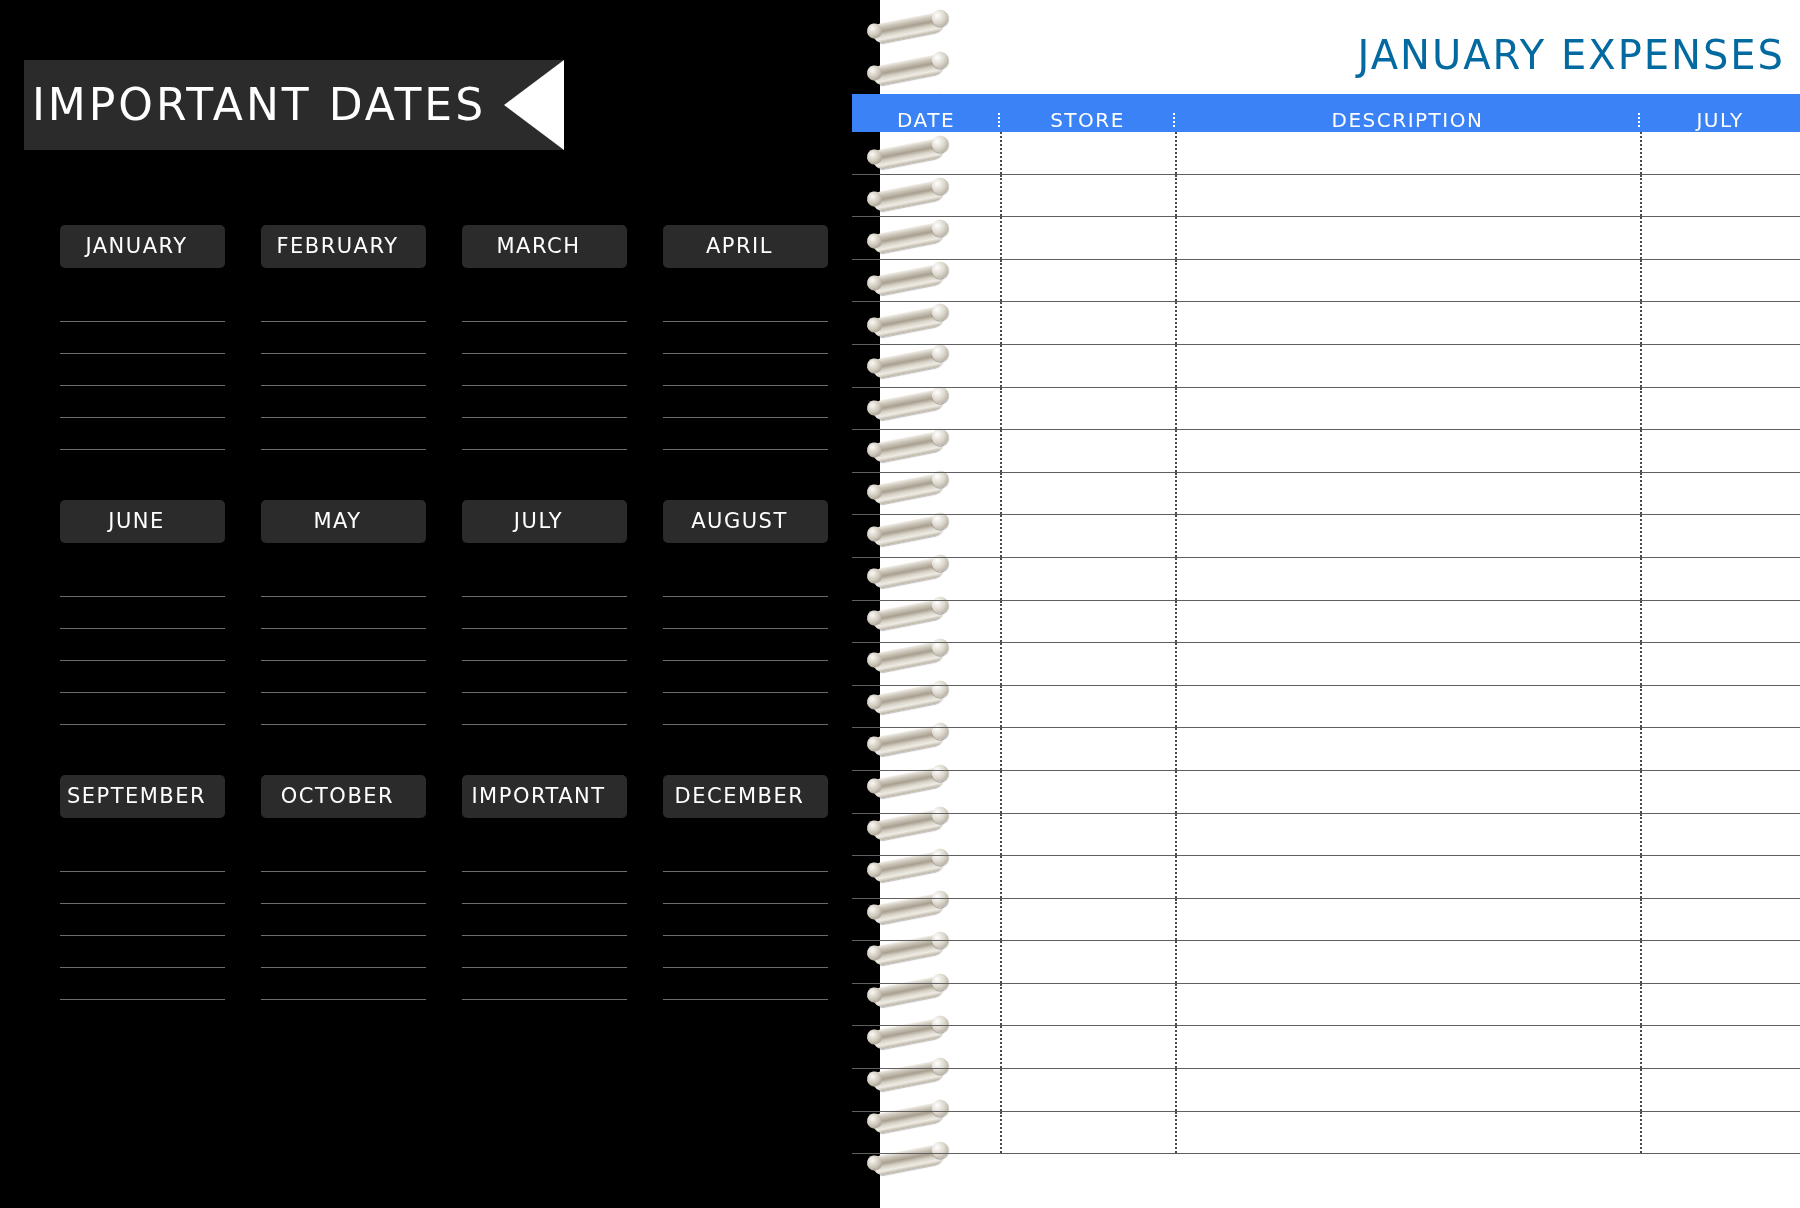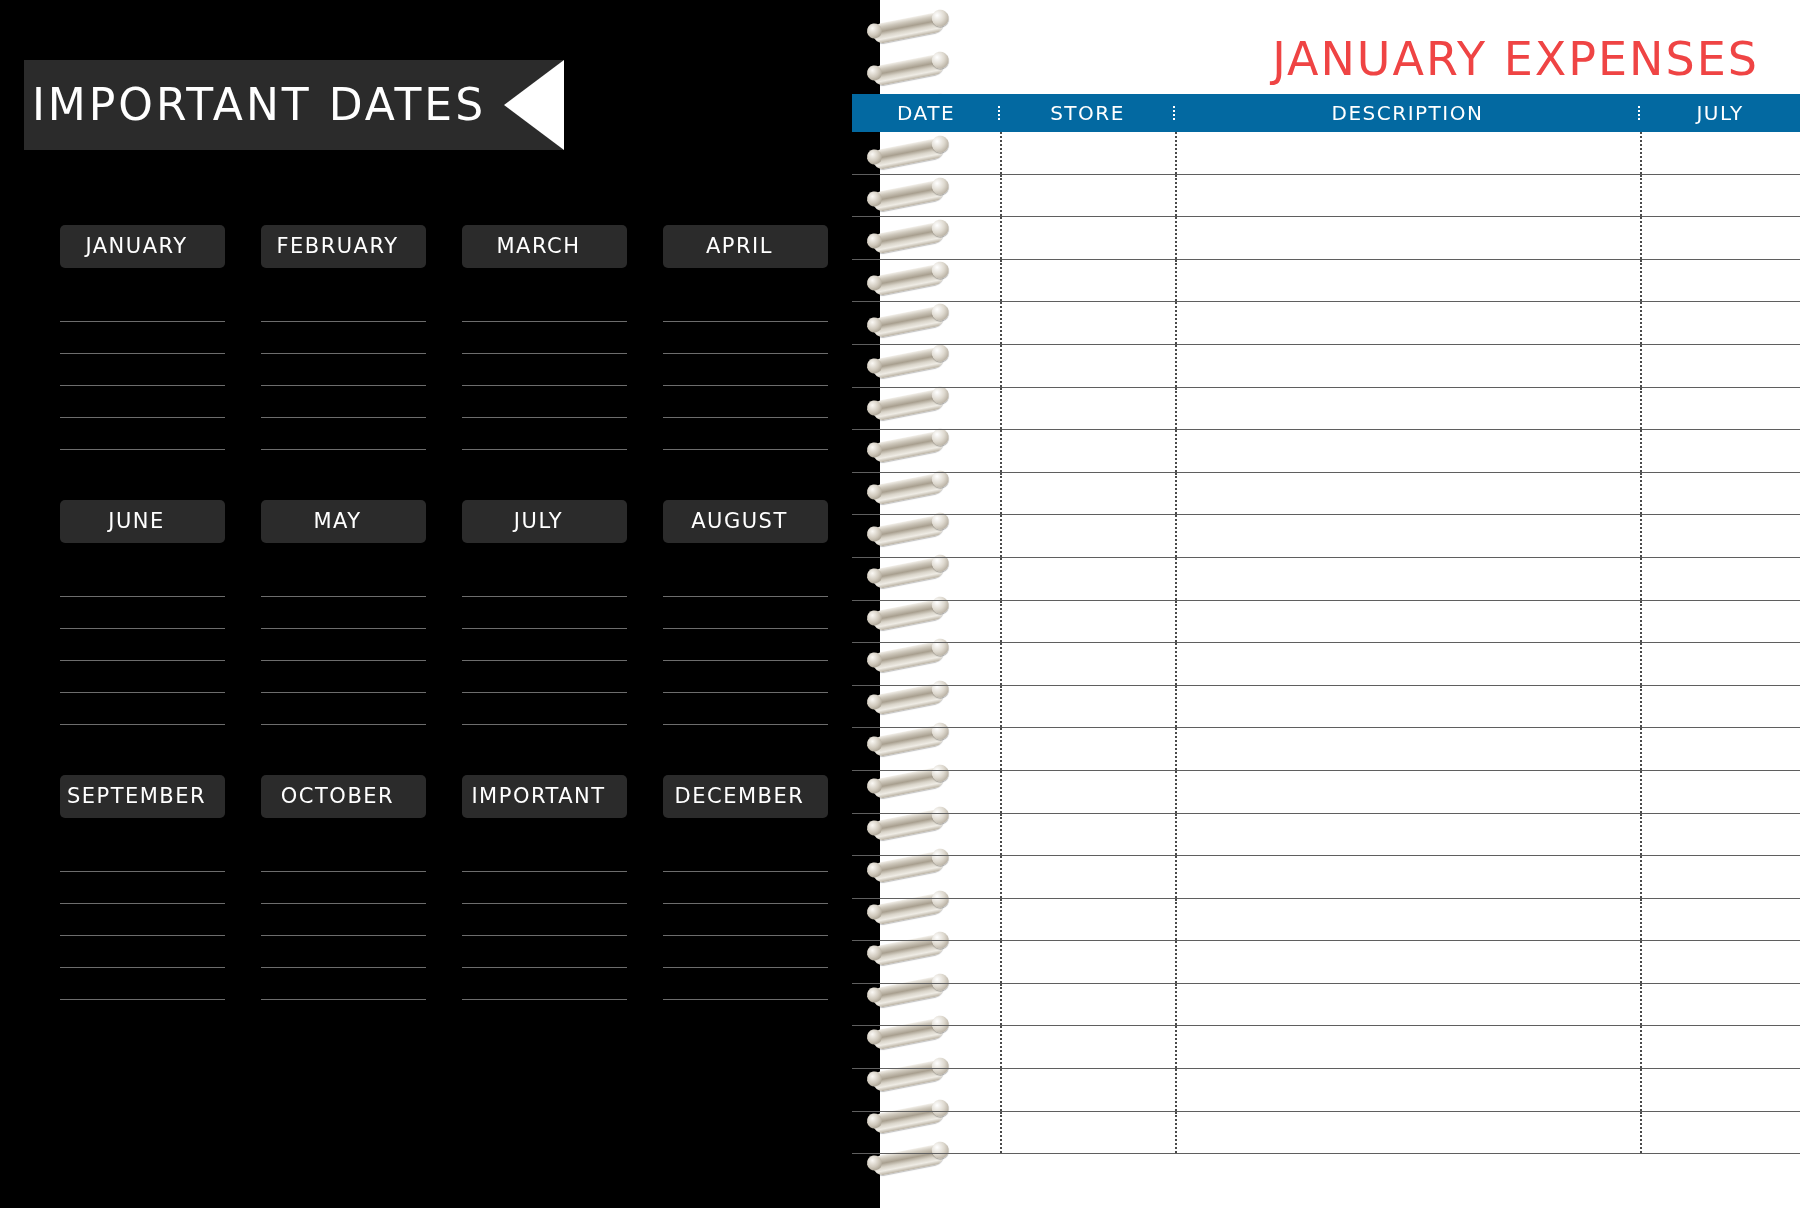--- a/index.html
+++ b/index.html
@@ -163,36 +163,36 @@
   #right-page {
     position: absolute;
     left: 950px;
     top: 0;
     width: 850px;
     height: 1208px;
     background: #ffffff;
   }
   #expenses-title {
     position: absolute;
-    right: 41px;
+    right: 15px;
     top: 32px;
-    font-size: 46px;
+    font-size: 40px;
     letter-spacing: 2px;
-    color: #ef4444;
+    color: #0369a1;
     font-family: "DejaVu Sans", sans-serif;
   }
   #expenses-header {
     position: absolute;
     left: -98px;
     top: 94px;
     width: 948px;
     height: 38px;
-    background: #0369a1;
+    background: #3b82f6;
     display: flex;
-    align-items: center;
+    align-items: flex-end;
   }
   .hdr-cell {
     color: #ffffff;
     font-size: 20px;
     letter-spacing: 1.5px;
     text-align: center;
     font-family: "DejaVu Sans", sans-serif;
     position: relative;
   }
   .hdr-sep {

